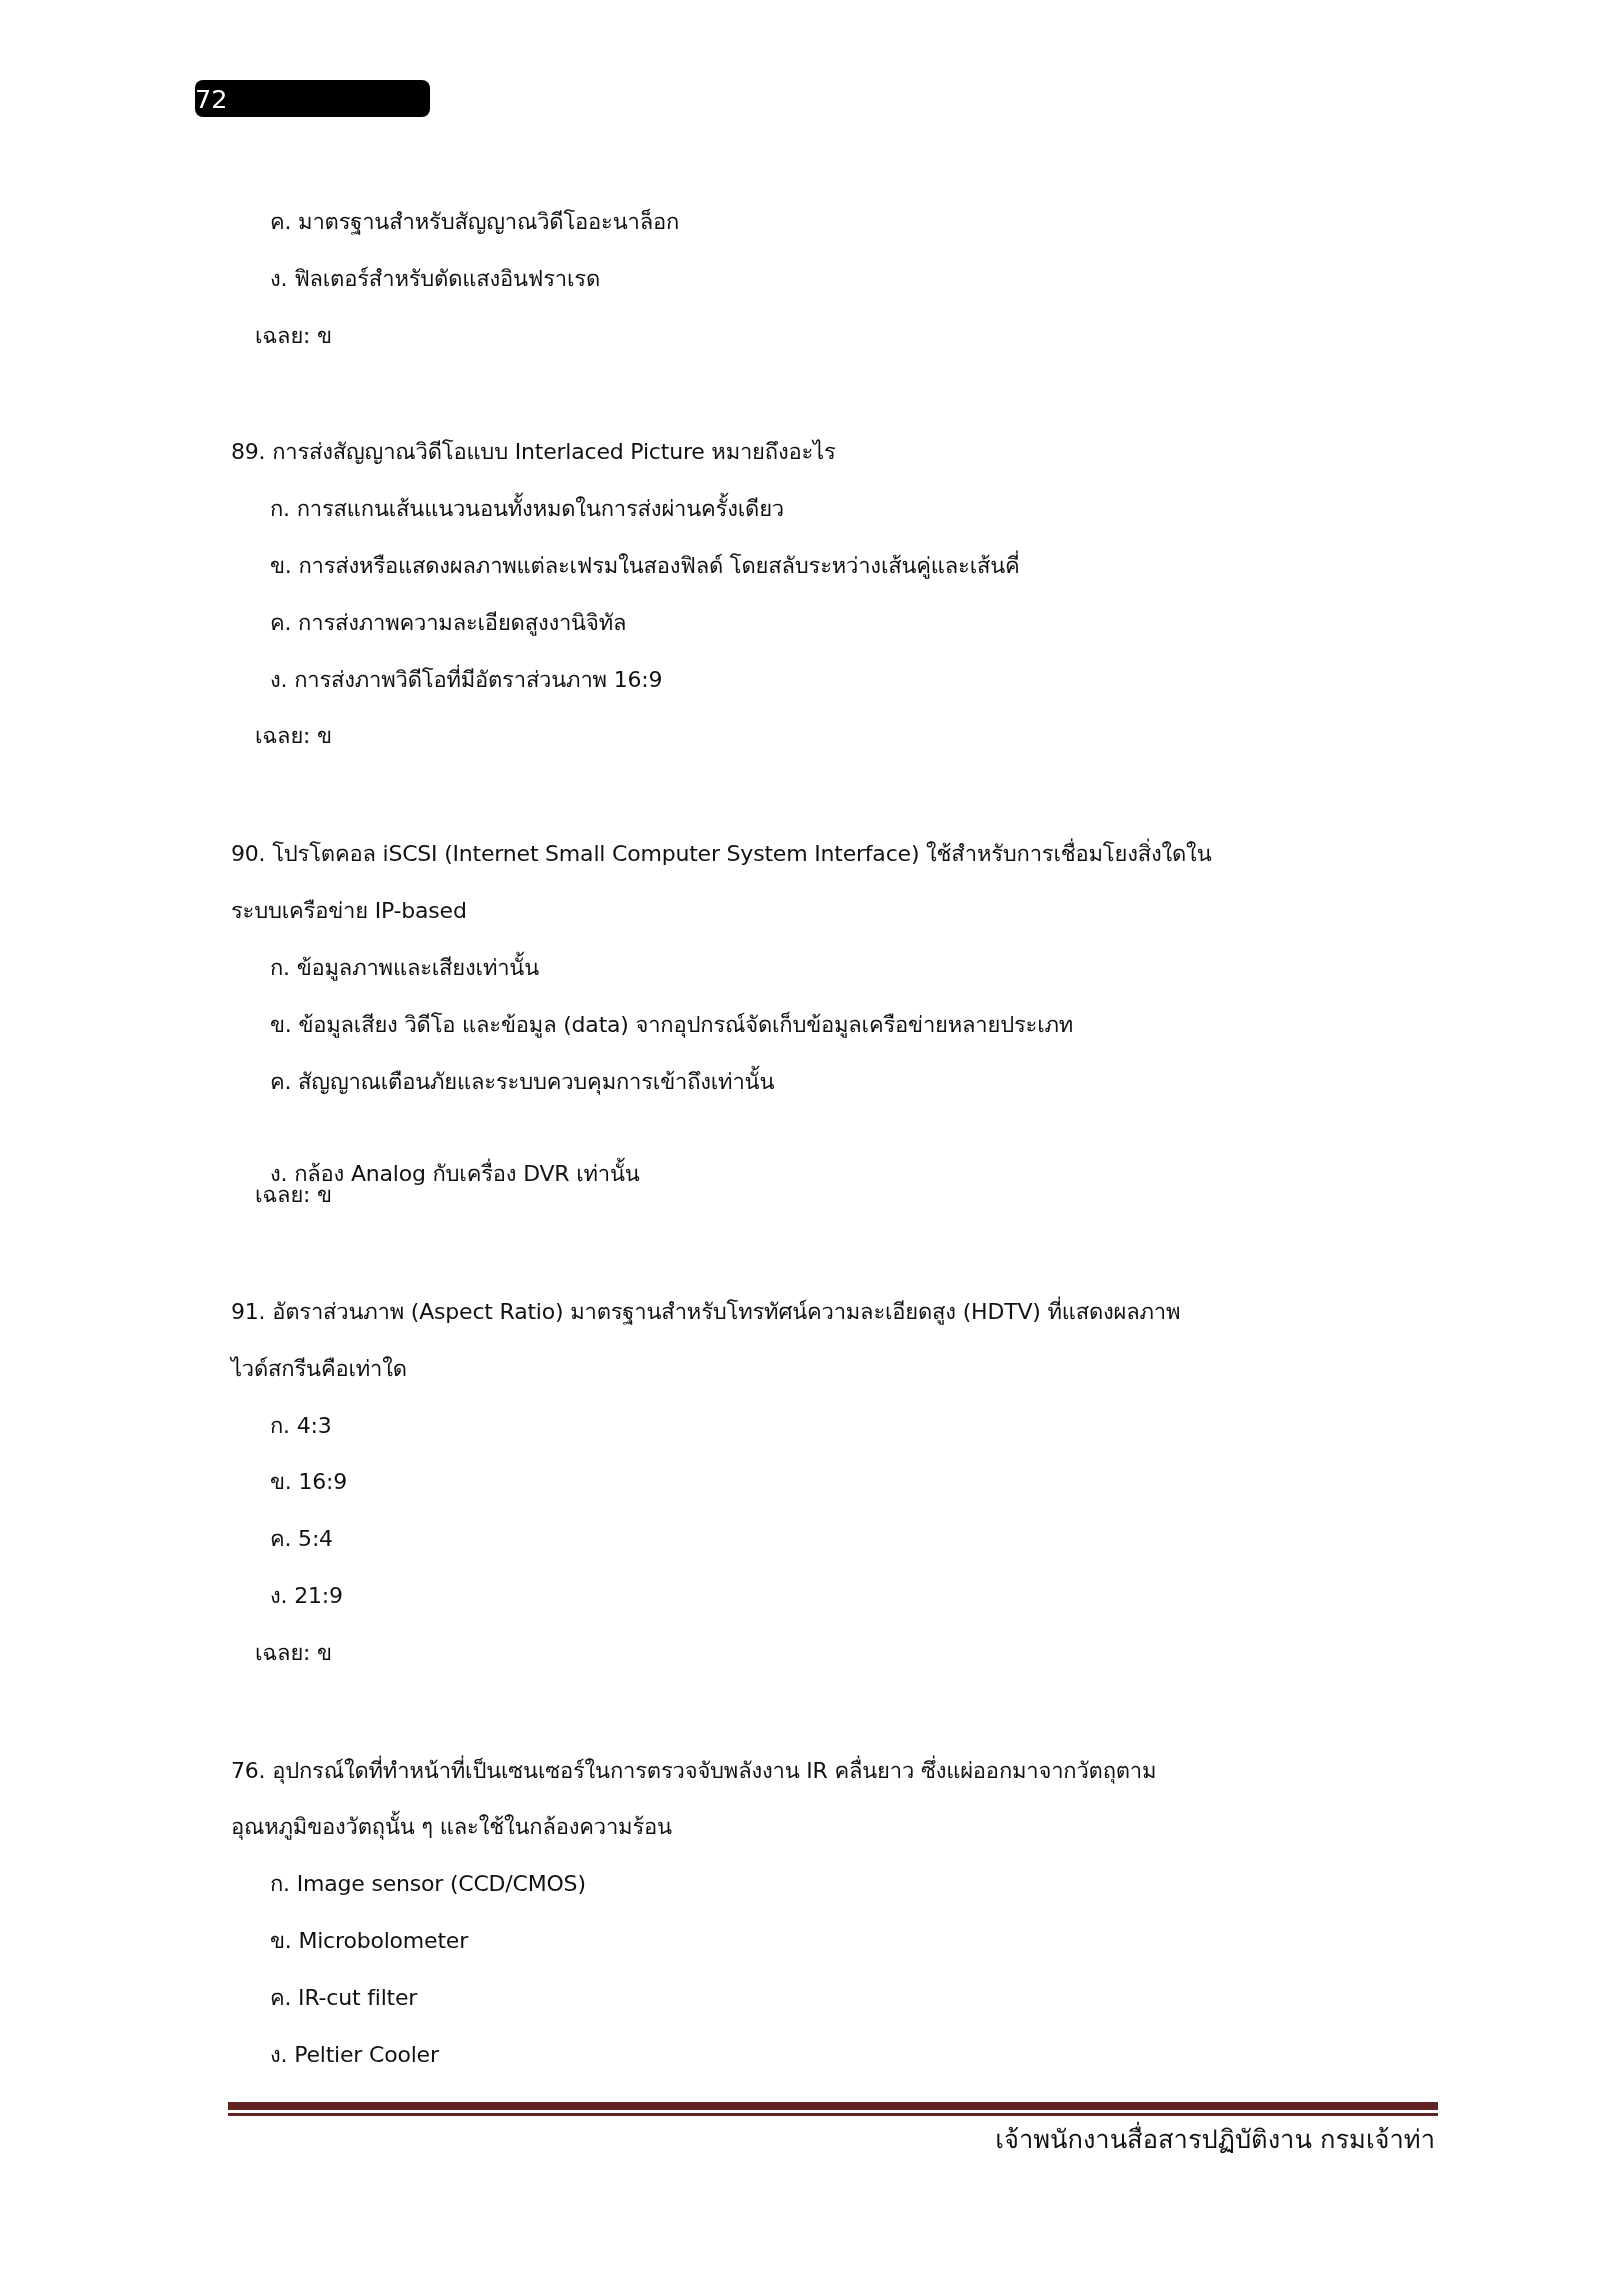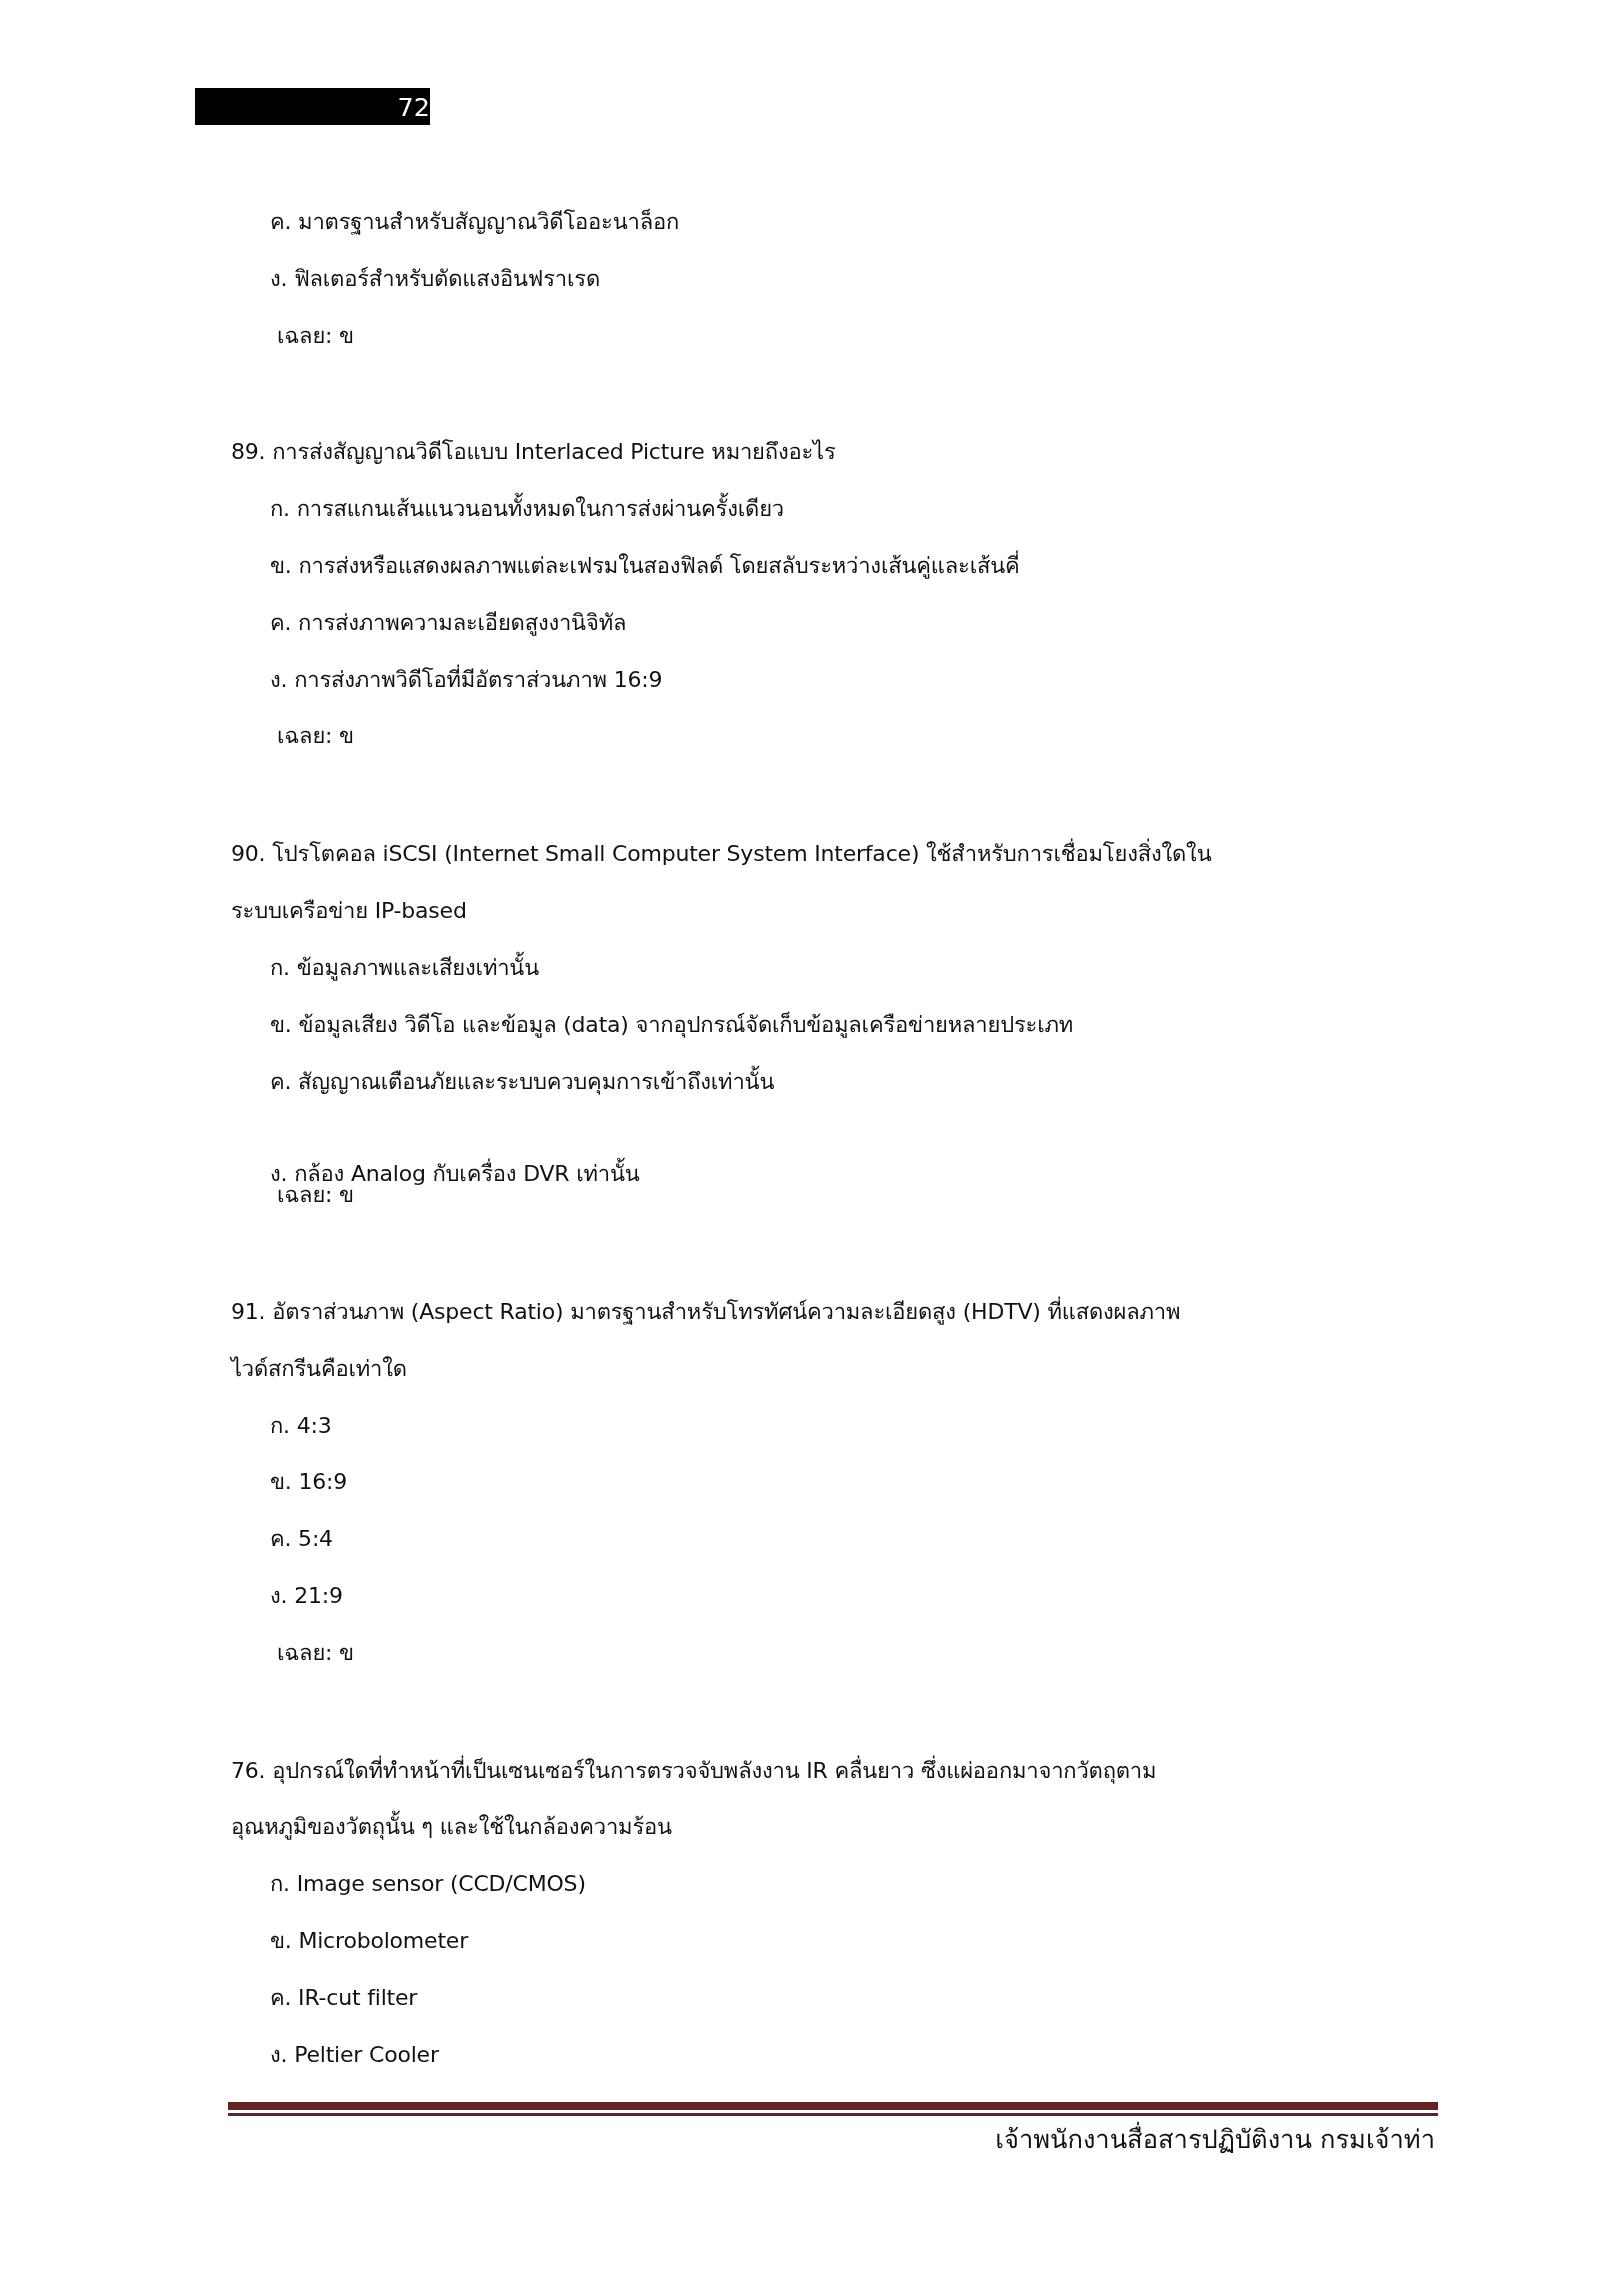--- a/index.html
+++ b/index.html
@@ -2,31 +2,31 @@
 <html><head>
   <meta charset="utf-8">
   <style>
     html, body { margin: 0; padding: 0; background: #ffffff; }
     body {
       width: 1621px; height: 2293px; position: relative; overflow: hidden;
       font-family: "DejaVu Sans", "Liberation Sans", sans-serif;
       color: #111111;
     }
     .page-number-box {
-      position: absolute; left: 195px; top: 88px; width: 235px; height: 37px;
+      position: absolute; left: 195px; top: 80px; width: 235px; height: 37px;
       background: #000000; color: #ffffff; font-size: 25.5px;
-      display: flex; align-items: center; justify-content: flex-end;
+      display: flex; align-items: center; justify-content: flex-start; border-radius: 8px;
     }
     .line {
       position: absolute; font-size: 22px; line-height: 39px; white-space: nowrap;
       letter-spacing: -0.2px;
     }
     .q { left: 231px; }
     .opt { left: 270px; }
-    .ans { left: 277px; }
+    .ans { left: 255px; }
     .cont { left: 231px; }
     .footer-rule-thick {
       position: absolute; left: 228px; top: 2102px; width: 1210px; height: 7.8px;
       background: #622423;
     }
     .footer-rule-thin {
       position: absolute; left: 228px; top: 2113px; width: 1210px; height: 2.9px;
       background: #622423;
     }
     .footer-text {

